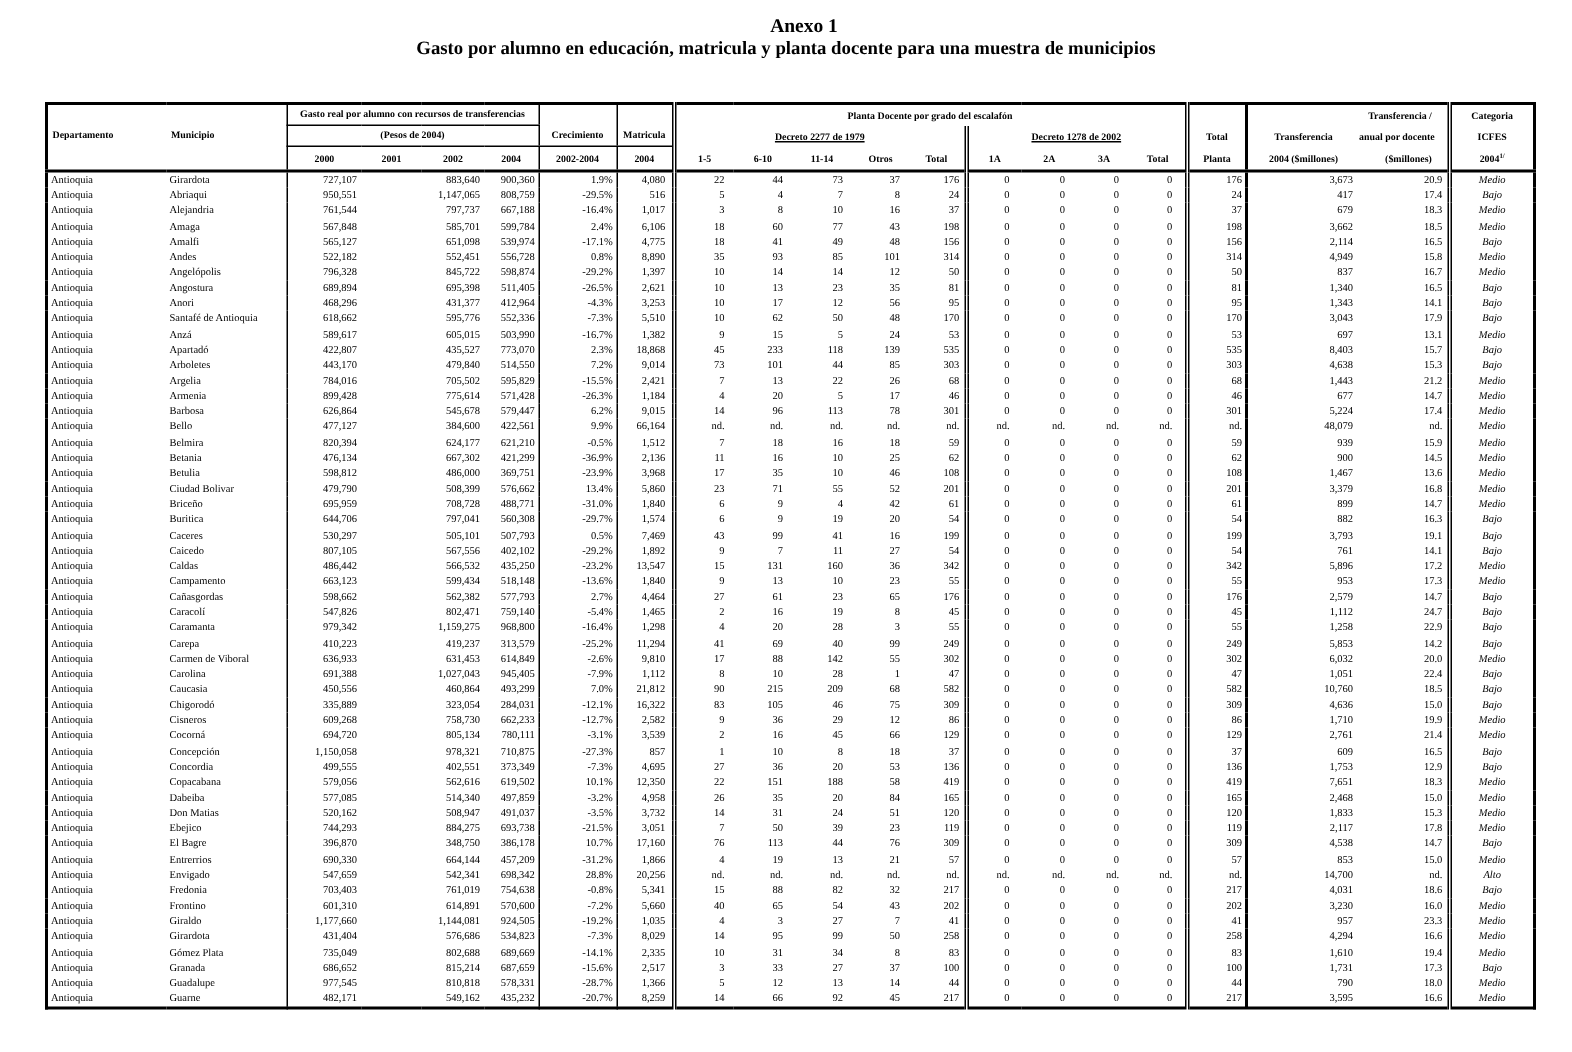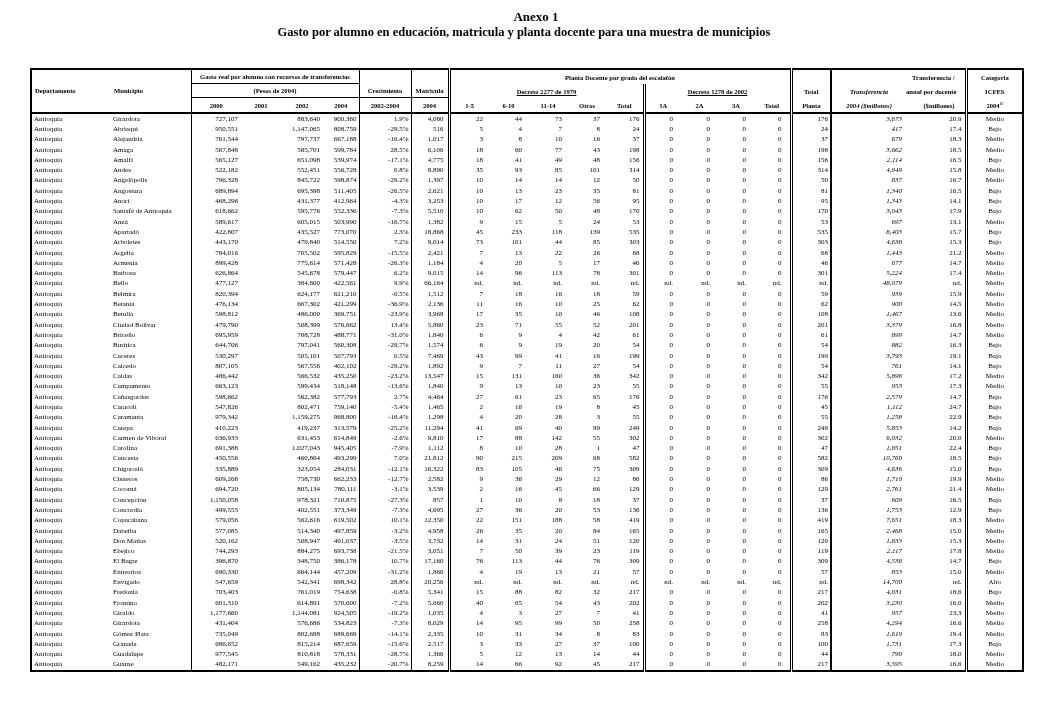--- a/index.html
+++ b/index.html
@@ -12,25 +12,25 @@
   .tblwrap{position:absolute;left:30px;top:68px;}
   table{border-collapse:collapse;table-layout:fixed;width:992px;
         border:2px solid #000;}
   th,td{margin:0;padding:0;white-space:nowrap;overflow:visible;}
   thead th{font-weight:bold;font-size:6.6px;line-height:12px;text-align:center;
            vertical-align:bottom;height:13px;}
   thead tr.h3 th{border-bottom:2px solid #000;}
   th.rs3{border-bottom:2px solid #000;vertical-align:middle;text-align:left;padding-left:3px;}
   tbody td{font-size:7px;line-height:10.3px;height:10.3px;text-align:right;}
   .bl{border-left:1px solid #000;}
-  .b2{border-left:2px solid #000;font-style:italic;}
+  .b2{border-left:2px solid #000;}
   .bd{border-left:3px double #000;}
   .bb{border-bottom:1px solid #000;}
   .tl{text-align:left;padding-left:2px;}
-  .tc{text-align:center;}
+  .tc{text-align:center;font-style:italic;}
   .tr{text-align:right;}
   .pr2{padding-right:2px;}.pr3{padding-right:3px;}.pr4{padding-right:4px;}
   .pr6{padding-right:6px;}.pr8{padding-right:8px;}
   .ul{text-decoration:underline;}
   .rgt{text-align:right;padding-right:10px;}
   sup{font-size:4.5px;}
 </style>
 </head>
 <body>
 
@@ -179,21 +179,21 @@
             <td class="tr pr3">18.3</td>
             <td class="tc bd">Medio</td>
           </tr>
           <tr>
             <td class="tl">Antioquia</td>
             <td class="tl">Amaga</td>
             <td class="tr pr3 bl">567,848</td>
             <td class="tr pr3"></td>
             <td class="tr pr3">585,701</td>
             <td class="tr pr2">599,784</td>
-            <td class="tr pr2 bl">28.5%</td>
+            <td class="tr pr2 bl">2.4%</td>
             <td class="tr pr4 bl">6,106</td>
             <td class="tr pr6 bd">18</td>
             <td class="tr pr6">60</td>
             <td class="tr pr6">77</td>
             <td class="tr pr6">43</td>
             <td class="tr pr3">198</td>
             <td class="tr pr8 bd">0</td>
             <td class="tr pr8">0</td>
             <td class="tr pr8">0</td>
             <td class="tr pr8">0</td>

